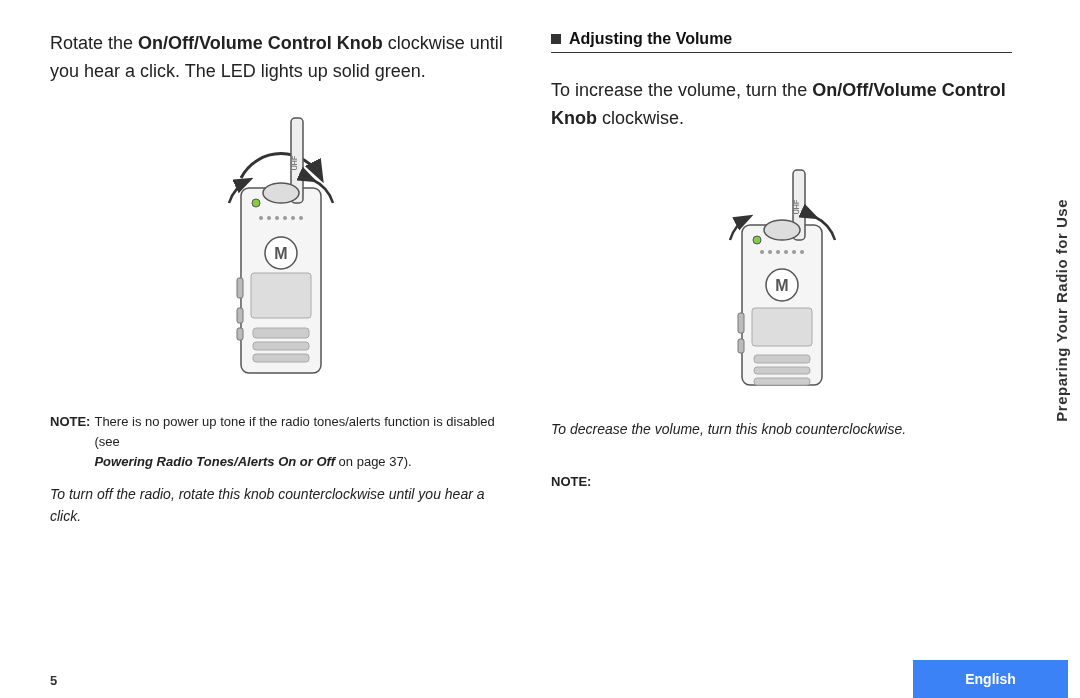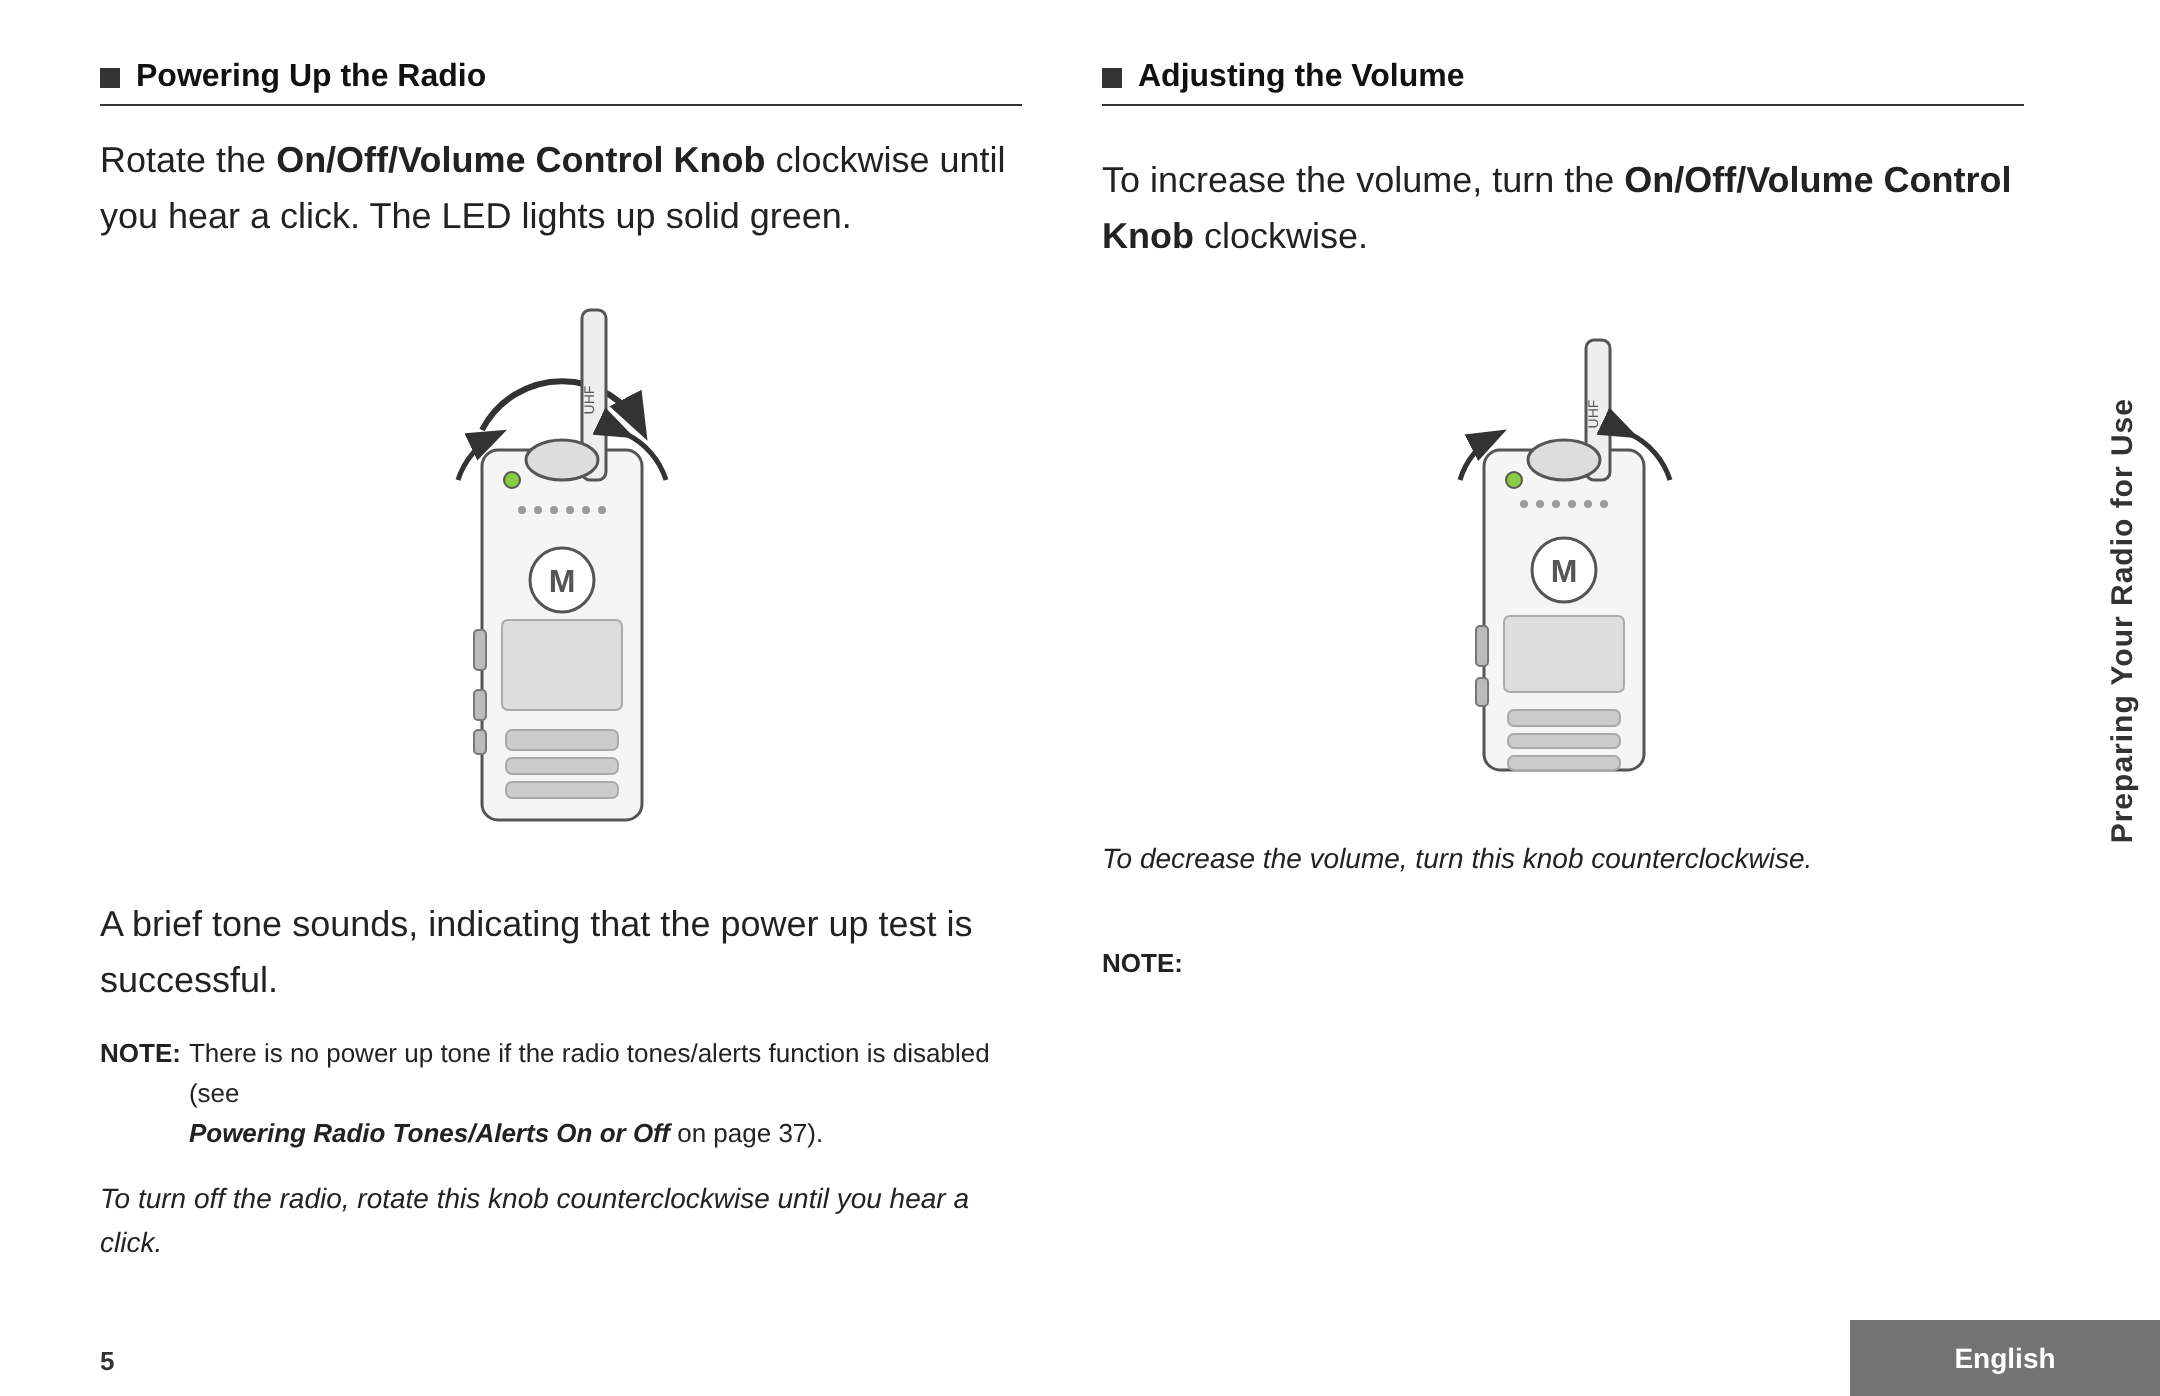--- a/index.html
+++ b/index.html
@@ -38,24 +38,24 @@
       font-weight: bold;
       color: #333;
       letter-spacing: 0.5px;
       white-space: nowrap;
     }
 
     
     .bottom-bar {
       position: absolute;
       bottom: 0;
-      right: 0;
+      right: 12px;
       width: 155px;
       height: 38px;
-      background: #737373;
+      background: #3b82f6;
       display: flex;
       align-items: center;
       justify-content: center;
     }
     .bottom-bar-text {
       color: #fff;
       font-size: 14px;
       font-weight: bold;
     }
 
@@ -172,24 +172,20 @@
   </style>
 </head>
 <body>
 
 <div class="page-container">
 
   <div class="main-content">
 
     <div class="left-column">
 
-      <div class="section-header">
-        <div class="section-header-icon"></div>
-        <span class="section-title">Powering Up the Radio</span>
-      </div>
 
       <div class="text-block">
         Rotate the <b>On/Off/Volume Control Knob</b> clockwise until you hear a click. The LED lights up solid green.
       </div>
 
       <div class="radio-image-area">
         <svg width="200" height="290" viewBox="0 0 200 290">
 
           <path d="M 60,70 A 45,45 0 0 1 140,70" fill="none" stroke="#333" stroke-width="3" marker-end="url(#arrowhead)"></path>
           <defs>
@@ -230,23 +226,20 @@
           <circle cx="75" cy="95" r="4" fill="#88cc44" stroke="#555" stroke-width="1"></circle>
 
           <rect x="70" y="165" width="60" height="45" rx="3" fill="#ddd" stroke="#aaa" stroke-width="1"></rect>
 
           <rect x="72" y="220" width="56" height="10" rx="3" fill="#ccc" stroke="#aaa" stroke-width="1"></rect>
           <rect x="72" y="234" width="56" height="8" rx="3" fill="#ccc" stroke="#aaa" stroke-width="1"></rect>
           <rect x="72" y="246" width="56" height="8" rx="3" fill="#ccc" stroke="#aaa" stroke-width="1"></rect>
         </svg>
       </div>
 
-      <div class="text-block">
-        A brief tone sounds, indicating that the power up test is successful.
-      </div>
 
       <div class="note-block">
         <span class="note-label">NOTE:</span>
         <span class="note-content">
           There is no power up tone if the radio tones/alerts function is disabled (see
           <span style="padding-left:48px;display:block;"></span>
           <b><i>Powering Radio Tones/Alerts On or Off</i></b> on page 37).
         </span>
       </div>
 

